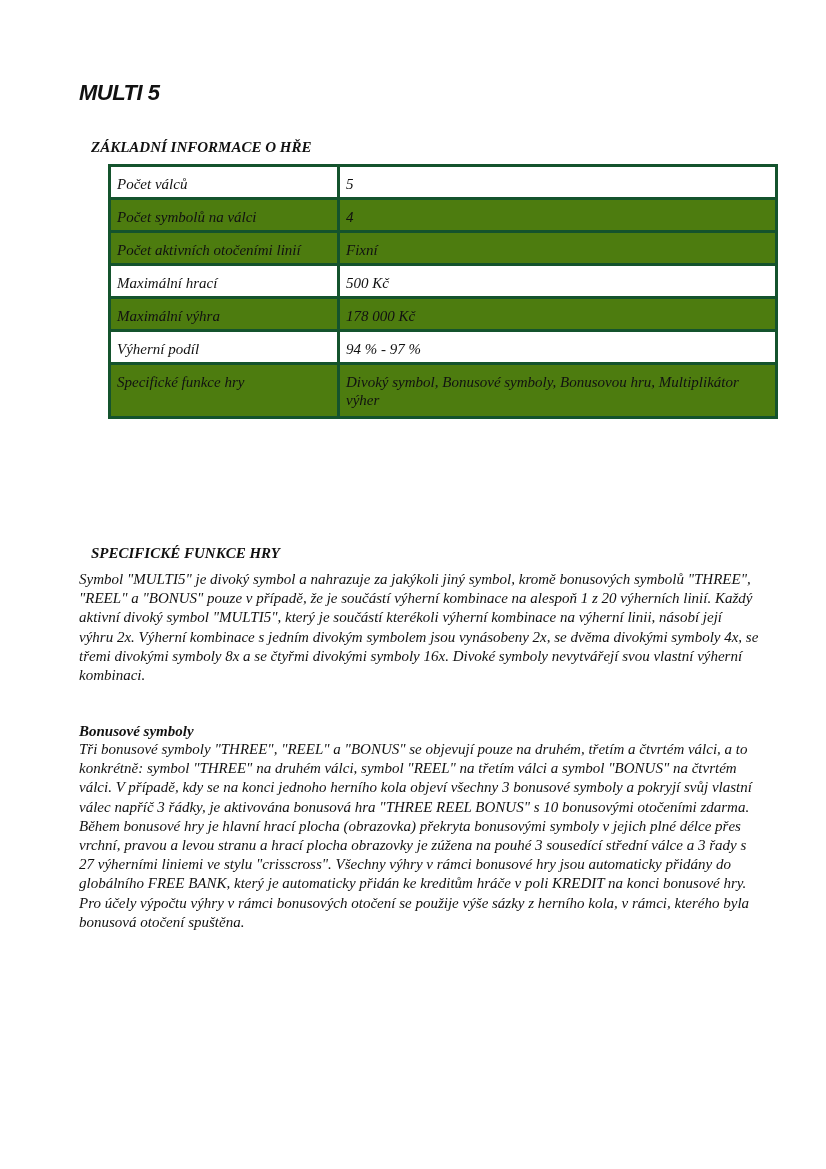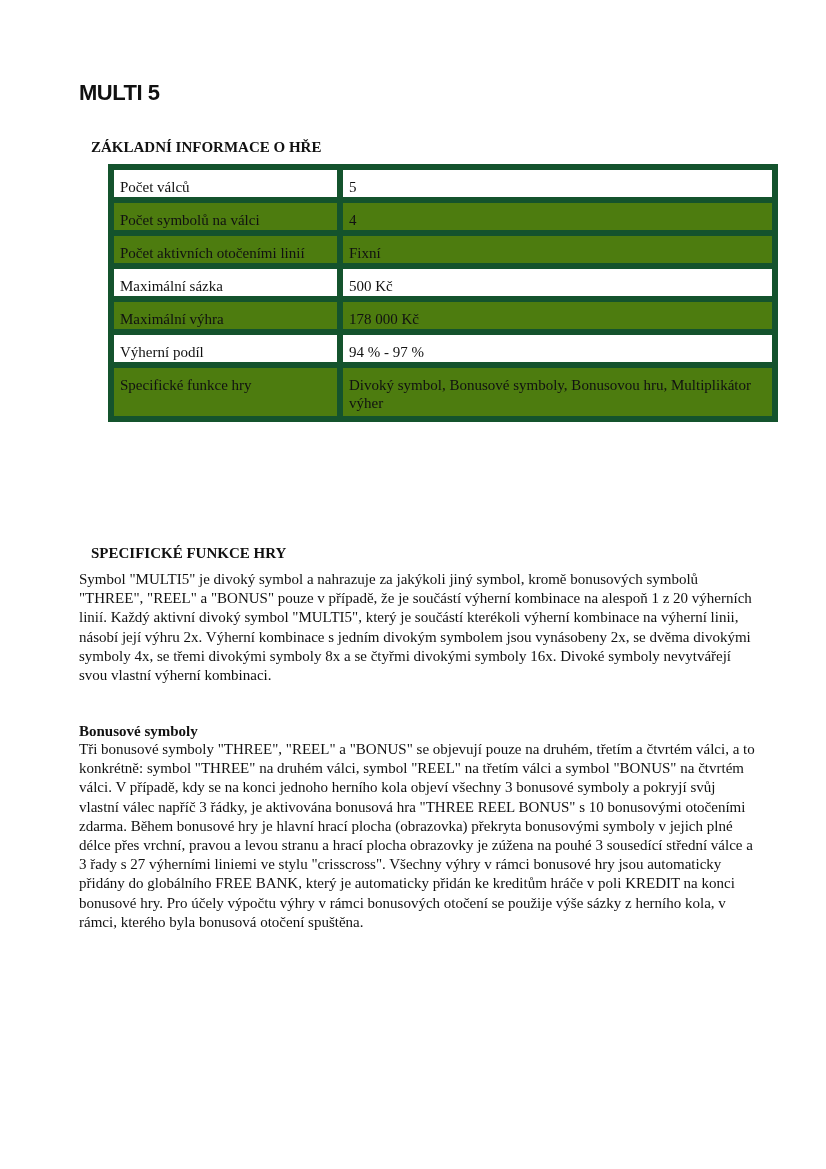--- a/index.html
+++ b/index.html
@@ -1,36 +1,36 @@
 <!DOCTYPE html>
 <html><head>
 <meta charset="utf-8">
 <style>
   html, body { margin: 0; padding: 0; background: #ffffff; }
   body { width: 826px; height: 1169px; position: relative; overflow: hidden; color: #111; }
-  .page { position: absolute; left: 0; top: 0; width: 816px; height: 1169px; }
+  .page { position: absolute; left: 0; top: 0; width: 816px; height: 1169px; font-style: italic; }
   .title {
     position: absolute; left: 79px; top: 80px;
     font-family: "Liberation Sans", sans-serif; font-weight: bold;
     font-size: 22px; letter-spacing: -0.5px; margin: 0; line-height: 26px;
   }
   .h2 {
     position: absolute; left: 79px; margin: 12px;
     font-family: "Liberation Serif", serif; font-weight: bold;
     font-size: 15px; line-height: 18px;
   }
   .h2.basic { top: 126px; }
   .h2.features { top: 532px; }
   table.info {
     position: absolute; left: 108px; top: 164px; width: 670px;
     border-collapse: collapse;
     font-family: "Liberation Serif", serif; font-size: 15px; line-height: 18px;
   }
   table.info td {
-    border: 6px solid #14532d; padding: 0 6px; vertical-align: top;
+    border: 3px solid #14532d; padding: 0 6px; vertical-align: top;
     height: 33px; box-sizing: border-box; padding-top: 8px;
   }
   table.info td.k { width: 229px; }
   table.info tr.alt td { background: #4d7c0f; }
   table.info tr.tall td { height: 54px; }
   .section { position: absolute; left: 79px; width: 680px; font-family: "Liberation Serif", serif; }
   .section h3 { margin: 0; font-size: 15px; font-weight: bold; line-height: 18px; }
   .section p { margin: 0; font-size: 15px; line-height: 19.2px; }
   .s1 { top: 570px; }
   .s2 { top: 722px; }
@@ -50,21 +50,21 @@
       </tr>
       <tr class="alt">
         <td class="k">Počet symbolů na válci</td>
         <td>4</td>
       </tr>
       <tr class="alt">
         <td class="k">Počet aktivních otočeními linií</td>
         <td>Fixní</td>
       </tr>
       <tr>
-        <td class="k">Maximální sázka</td>
+        <td class="k">Maximální hrací</td>
         <td>500 Kč</td>
       </tr>
       <tr class="alt">
         <td class="k">Maximální výhra</td>
         <td>178 000 Kč</td>
       </tr>
       <tr>
         <td class="k">Výherní podíl</td>
         <td>94 % - 97 %</td>
       </tr>

